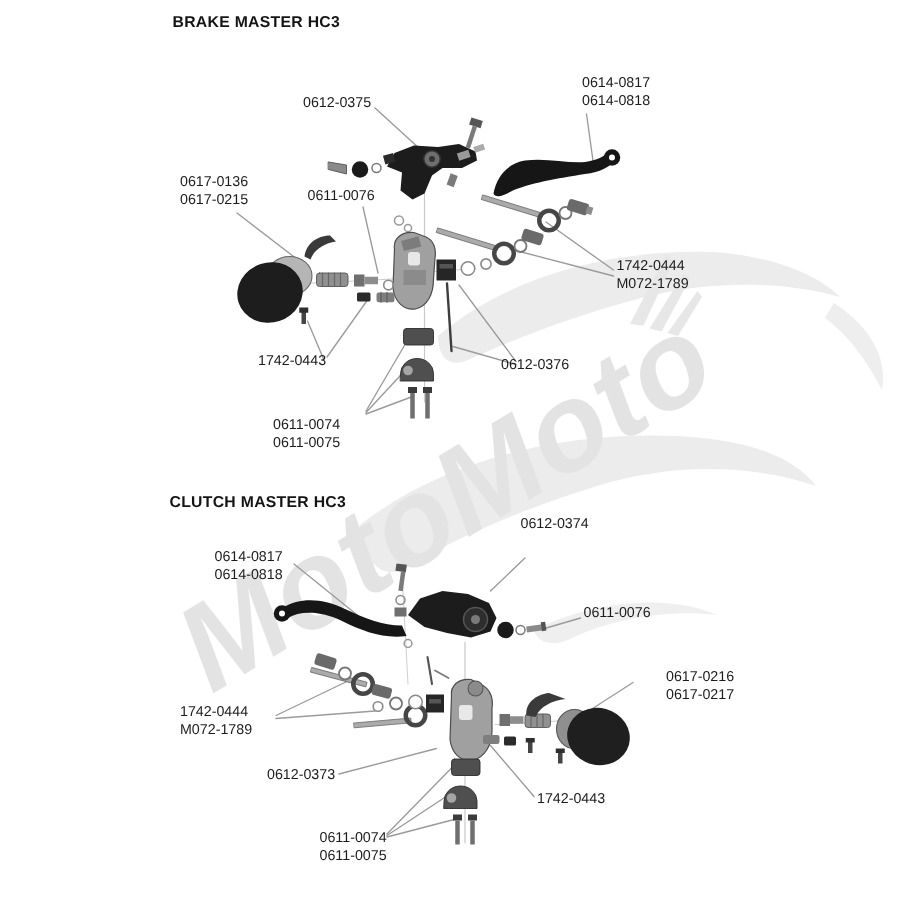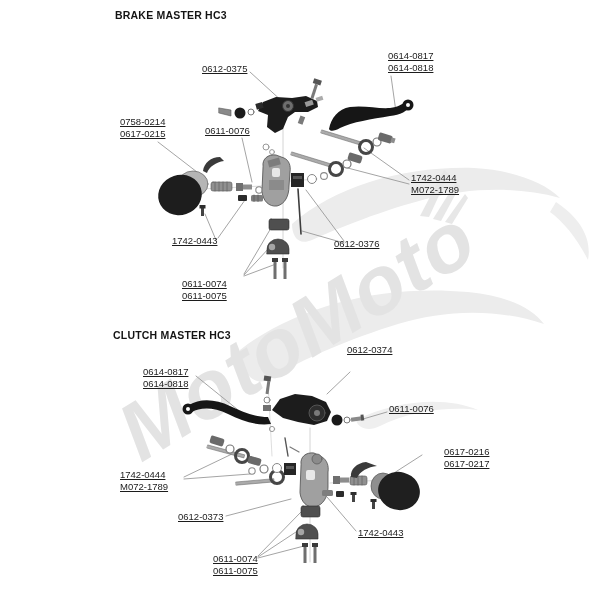--- a/index.html
+++ b/index.html
@@ -2,21 +2,21 @@
 <html><head>
 <meta charset="utf-8">
 <style>
   html,body{margin:0;padding:0;background:#fff;}
   #canvas{position:relative;width:600px;height:600px;background:#ffffff;
           font-family:"Liberation Sans",sans-serif;overflow:hidden;}
   #diagram-svg{position:absolute;left:0;top:0;}
   .title{position:absolute;font-size:10.5px;font-weight:700;color:#141414;
          letter-spacing:.2px;white-space:nowrap;text-align:right;}
   .lbl{position:absolute;font-size:9.5px;line-height:11.6px;color:#1c1c1c;white-space:nowrap;}
-  .lbl span{display:block;text-decoration:underline;}
+  .lbl span{display:block;}
 </style>
 </head>
 <body>
 
 <div id="canvas">
 
 <svg id="diagram-svg" width="600" height="600" viewBox="0 0 600 600">
 
   <g>
     <path fill="#ececec" d="M292,224 C336,186 404,166 474,168 C512,170 544,182 560,198 C516,186 468,188 426,199 C384,210 338,228 312,240 C298,246 292,236 292,224 Z"></path>
@@ -255,21 +255,21 @@
 <div class="title" style="left:115px;top:9px">BRAKE MASTER HC3</div>
 
 <div class="lbl" style="left:202px;top:63px">
   <span>0612-0375</span>
 </div>
 <div class="lbl" style="left:388px;top:50px">
   <span>0614-0817</span>
   <span>0614-0818</span>
 </div>
 <div class="lbl" style="left:120px;top:116px">
-  <span>0758-0214</span>
+  <span>0617-0136</span>
   <span>0617-0215</span>
 </div>
 <div class="lbl" style="left:205px;top:125px">
   <span>0611-0076</span>
 </div>
 <div class="lbl" style="left:411px;top:172px">
   <span>1742-0444</span>
   <span>M072-1789</span>
 </div>
 <div class="lbl" style="left:172px;top:235px">

